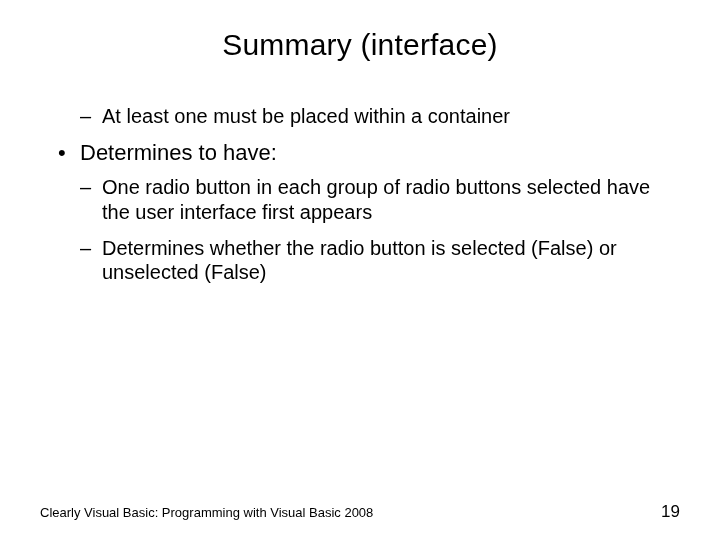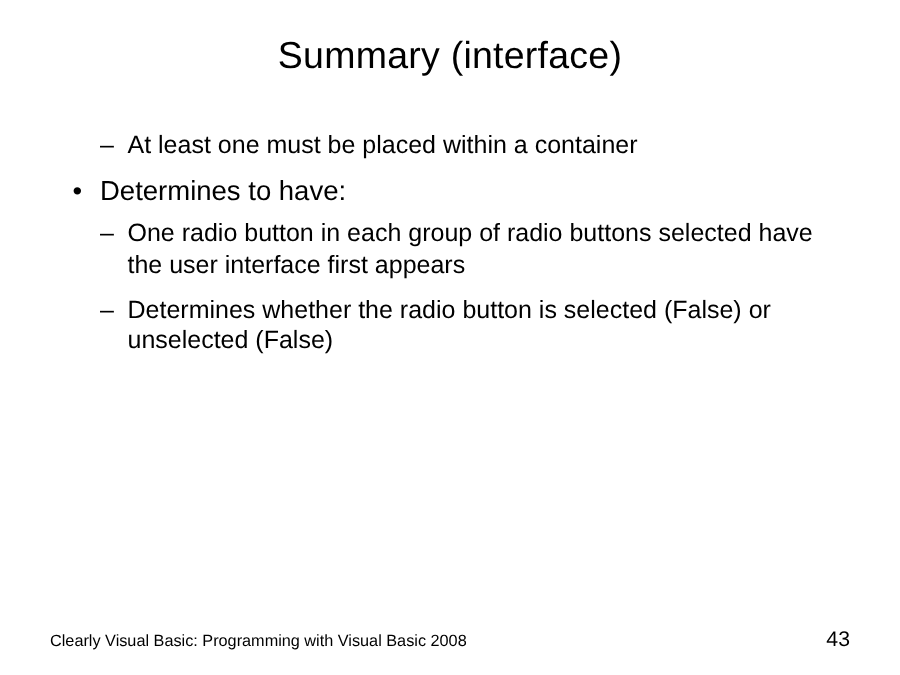--- a/index.html
+++ b/index.html
@@ -80,15 +80,15 @@
     <div class="bullet-2">At least one must be placed within a container</div>
 
     <div class="bullet-1">Determines to have:</div>
     <div class="bullet-2">One radio button in each group of radio buttons selected have the user interface first appears</div>
 
     <div class="bullet-2">Determines whether the radio button is selected (False) or unselected (False)</div>
   </div>
 
   <div class="footer">
     <span>Clearly Visual Basic: Programming with Visual Basic 2008</span>
-    <span class="page-num">43</span>
+    <span class="page-num">19</span>
   </div>
 </div>
 
 </body></html>

